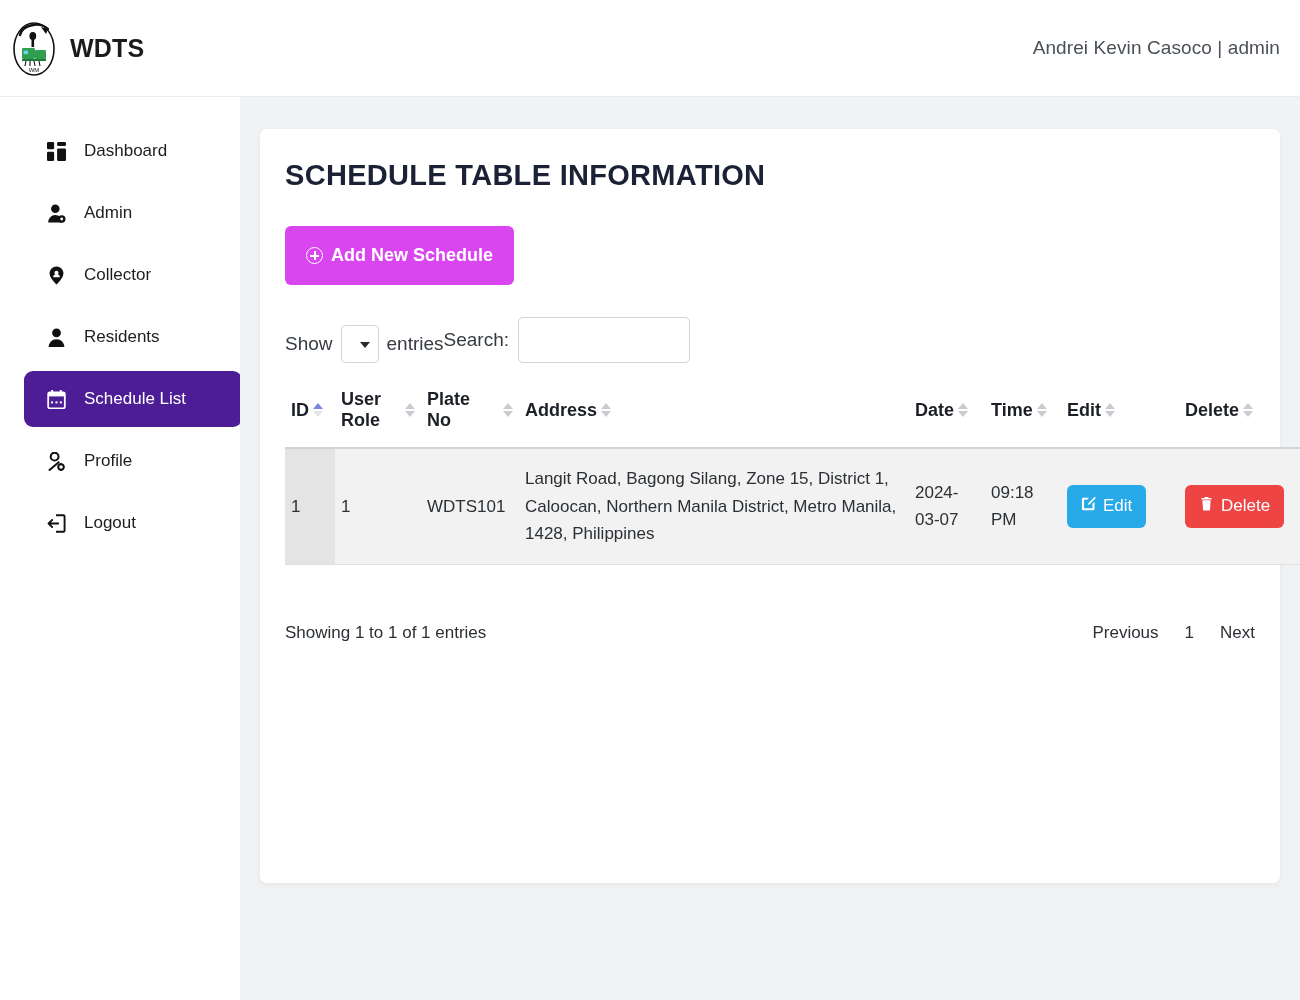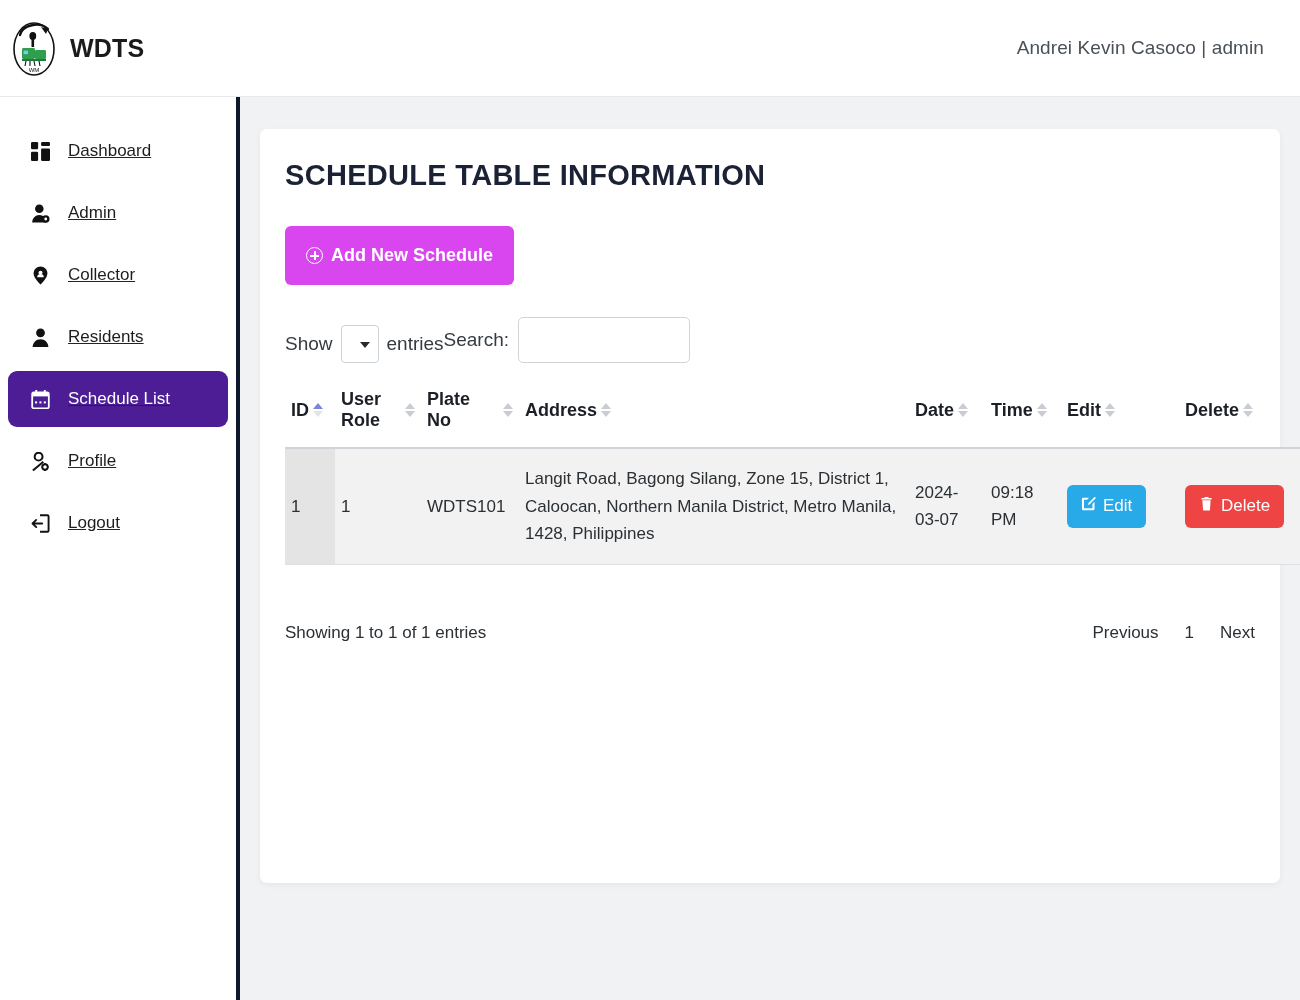--- a/index.html
+++ b/index.html
@@ -21,21 +21,21 @@
   .topbar {
     position: absolute;
     top: 0; left: 0;
     width: 1300px;
     height: 97px;
     background: #ffffff;
     border-bottom: 1px solid #e8eaed;
     display: flex;
     align-items: center;
     justify-content: space-between;
-    padding: 0 36px 0 10px;
+    padding: 0 20px 0 10px;
   }
   .brand {
     display: flex;
     align-items: center;
     gap: 12px;
   }
   .brand-logo {
     width: 48px;
     height: 62px;
     display: block;
@@ -49,27 +49,26 @@
   .user-info {
     font-size: 19px;
     color: #495057;
     letter-spacing: 0.1px;
     white-space: nowrap;
   }
 
   
   .sidebar {
     position: absolute;
-    top: 97px; left: 0;
+    top: 97px; left: 16px;
     width: 240px;
     height: 903px;
     background: #ffffff;
-    border-right: 4px solid #0f172a;
+    border-right: 6px solid #0f172a;
     padding-top: 20px;
-    text-decoration: underline;
   }
   .nav-item {
     display: flex;
     align-items: center;
     gap: 17px;
     height: 56px;
     margin: 6px 8px;
     padding-left: 21px;
     border-radius: 9px;
     font-size: 17px;

